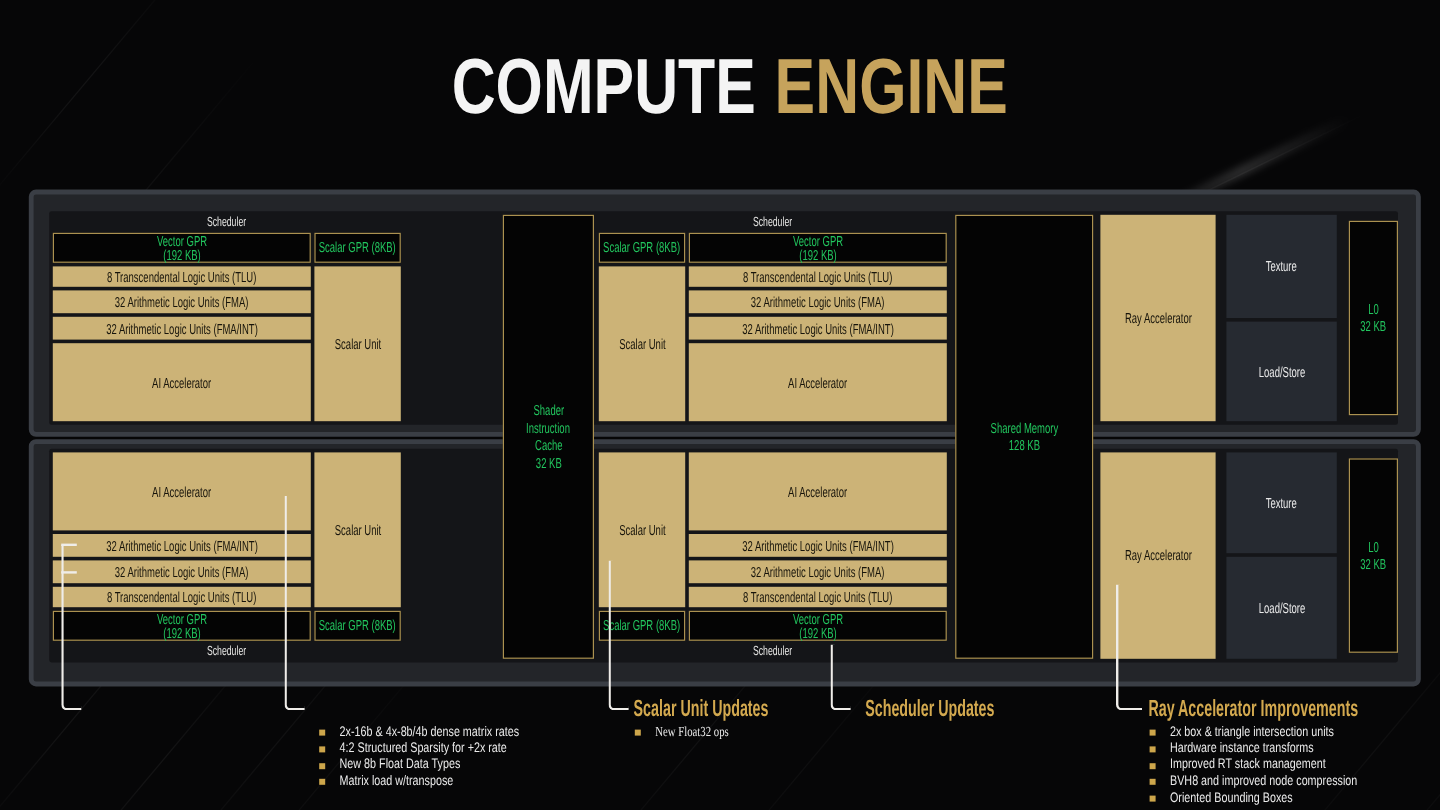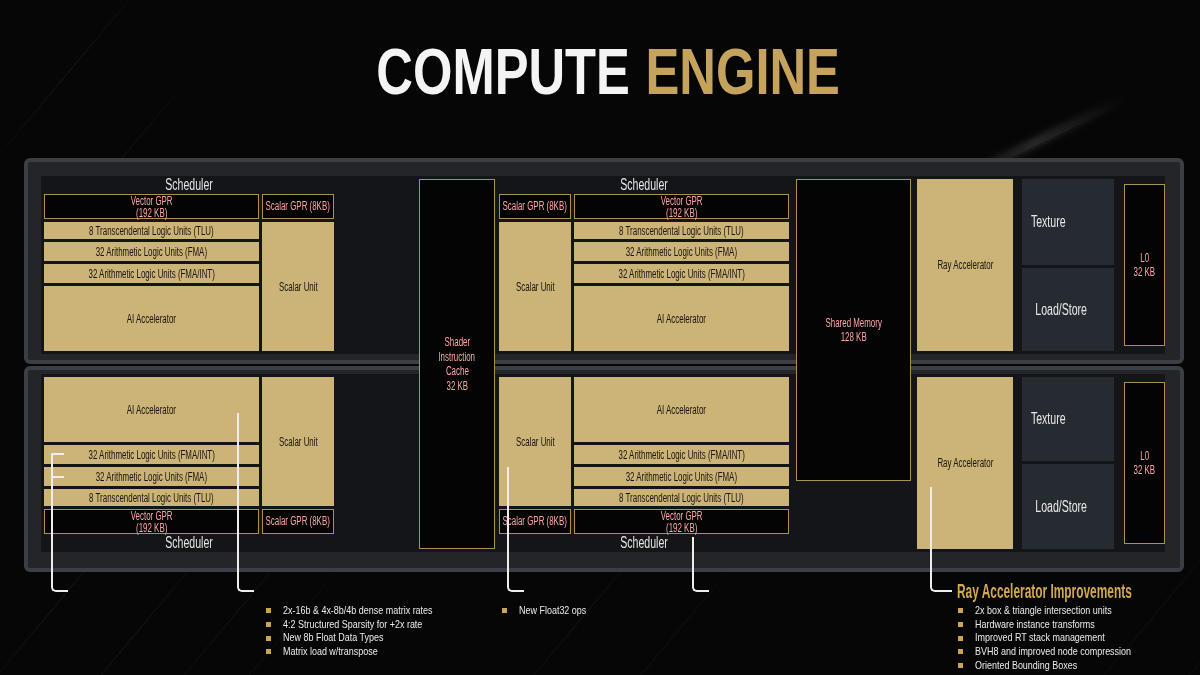--- a/index.html
+++ b/index.html
@@ -18,25 +18,25 @@
          font-size:65px;line-height:62px;word-spacing:2px;color:#f4f4f4;}
   #title .inner{display:inline-block;transform:scaleX(0.78);transform-origin:center;white-space:nowrap;}
   #title .gold{color:#c6a35c;}
   
   .band{position:absolute;left:24px;width:1152px;height:198px;background:#232529;
         border:4px solid #3a3e45;border-radius:6px;}
   .backing{position:absolute;left:41px;width:1124px;height:178px;background:#141518;border-radius:2px;}
   
   .goldbox{background:#ccb377;color:#17140b;display:flex;align-items:center;justify-content:center;
            text-align:center;font-size:12px;}
-  .blackbox{background:#040404;border:1.5px solid #ab9150;color:#fca5a5;display:flex;flex-direction:column;
+  .blackbox{background:#040404;border:1.5px solid #ab9150;color:#22c55e;display:flex;flex-direction:column;
             align-items:center;justify-content:center;text-align:center;font-size:12px;line-height:14.5px;}
-  .graybox{background:#262a31;color:#e9e9e9;display:flex;align-items:center;justify-content:flex-start;
-           text-align:center;font-size:16px;}
-  .schedbar{color:#e6e6e4;display:flex;align-items:center;justify-content:center;font-size:16px;}
+  .graybox{background:#262a31;color:#e9e9e9;display:flex;align-items:center;justify-content:center;
+           text-align:center;font-size:12px;}
+  .schedbar{color:#e6e6e4;display:flex;align-items:flex-start;justify-content:center;font-size:11px;}
   
   .cline{position:absolute;border-left:2px solid #efede9;border-bottom:2px solid #efede9;
          border-bottom-left-radius:5px;}
   .ctick{position:absolute;height:2px;background:#efede9;}
   
   .callout-h{position:absolute;top:581px;font-weight:bold;font-size:19.5px;color:#d3a94f;line-height:20px;}
   .bullets{position:absolute;top:604px;}
   .brow{display:flex;align-items:center;height:13.7px;}
   .bsq{width:5px;height:5px;background:#cda64b;margin-right:12px;flex:none;}
   .btxt{font-size:11.5px;color:#ebebeb;line-height:13.7px;}
@@ -177,21 +177,21 @@
         <span class="cx">Scheduler</span>
       </div>
   </div>
 
   <div class="abs blackbox" style="left:419px;top:179px;width:76px;height:370px;">
       <span class="cx">Shader</span>
       <span class="cx">Instruction</span>
       <span class="cx">Cache</span>
       <span class="cx">32 KB</span>
     </div>
-  <div class="abs blackbox" style="left:796px;top:179px;width:115px;height:302px;">
+  <div class="abs blackbox" style="left:796px;top:179px;width:115px;height:370px;">
       <span class="cx">Shared Memory</span>
       <span class="cx">128 KB</span>
     </div>
 
   <div class="abs goldbox" style="left:917px;top:179px;width:96px;height:172px;">
       <span class="cx">Ray Accelerator</span>
     </div>
   <div class="abs graybox" style="left:1022px;top:179px;width:92px;height:86px;">
       <span class="cx">Texture</span>
     </div>
@@ -238,27 +238,29 @@
     <div class="brow">
         <span class="bsq"></span>
         <span class="btxt cxb">New 8b Float Data Types</span>
       </div>
     <div class="brow">
         <span class="bsq"></span>
         <span class="btxt cxb">Matrix load w/transpose</span>
       </div>
   </div>
 
-  <div class="bullets" style="left:502px;">
+  <div class="callout-h" style="left:528px;"><span class="cxh">Scalar Unit Updates</span></div>
+  <div class="bullets" style="left:529px;font-family:Liberation Serif, serif;">
     <div class="brow">
         <span class="bsq"></span>
         <span class="btxt cxb">New Float32 ops</span>
       </div>
   </div>
 
+  <div class="callout-h" style="left:721px;"><span class="cxh">Scheduler Updates</span></div>
 
   <div class="callout-h" style="left:957px;"><span class="cxh">Ray Accelerator Improvements</span></div>
   <div class="bullets" style="left:958px;">
     <div class="brow">
         <span class="bsq"></span>
         <span class="btxt cxb">2x box &amp; triangle intersection units</span>
       </div>
     <div class="brow">
         <span class="bsq"></span>
         <span class="btxt cxb">Hardware instance transforms</span>

